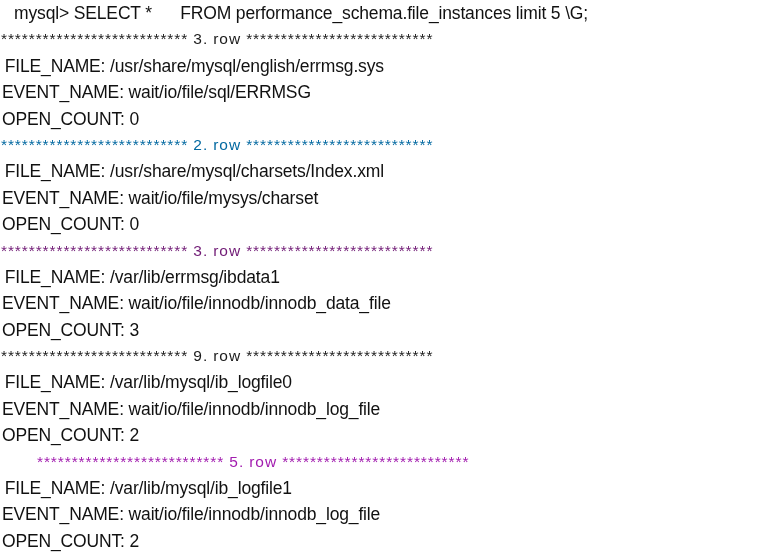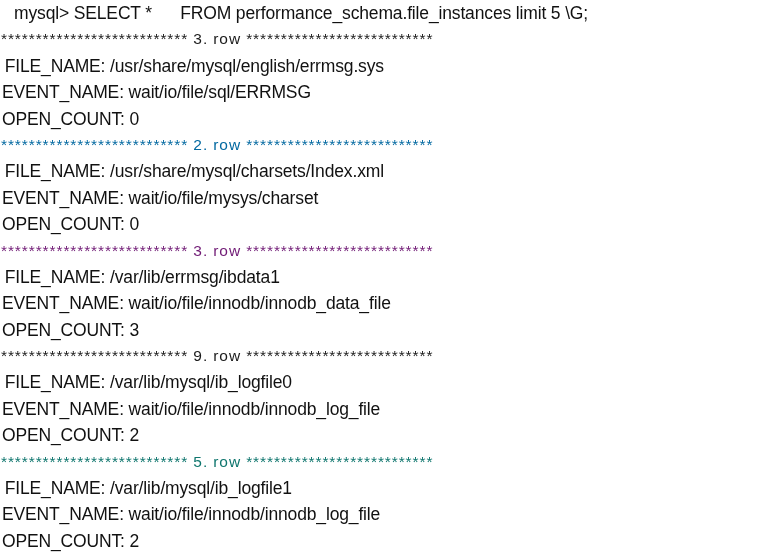--- a/index.html
+++ b/index.html
@@ -74,20 +74,20 @@
   <span class="line sep" style="color: #701a75;">*************************** 3. row ***************************</span>
   <span class="line field indent"> FILE_NAME: /var/lib/errmsg/ibdata1</span>
   <span class="line field">EVENT_NAME: wait/io/file/innodb/innodb_data_file</span>
   <span class="line field">OPEN_COUNT: 3</span>
 
   <span class="line sep" style="color: rgb(26, 26, 26);">*************************** 9. row ***************************</span>
   <span class="line field indent"> FILE_NAME: /var/lib/mysql/ib_logfile0</span>
   <span class="line field">EVENT_NAME: wait/io/file/innodb/innodb_log_file</span>
   <span class="line field">OPEN_COUNT: 2</span>
 
-  <span class="line sep" style="color: #0f766e;">*************************** 5. row ***************************</span>
+  <span class="line sep" style="color: #a21caf; margin-left: 36px;">*************************** 5. row ***************************</span>
   <span class="line field indent"> FILE_NAME: /var/lib/mysql/ib_logfile1</span>
   <span class="line field">EVENT_NAME: wait/io/file/innodb/innodb_log_file</span>
   <span class="line field">OPEN_COUNT: 2</span>
 
   <span class="line footer">5 rows in set (0.00 sec)</span>
 
 </div>
 
 </body></html>

